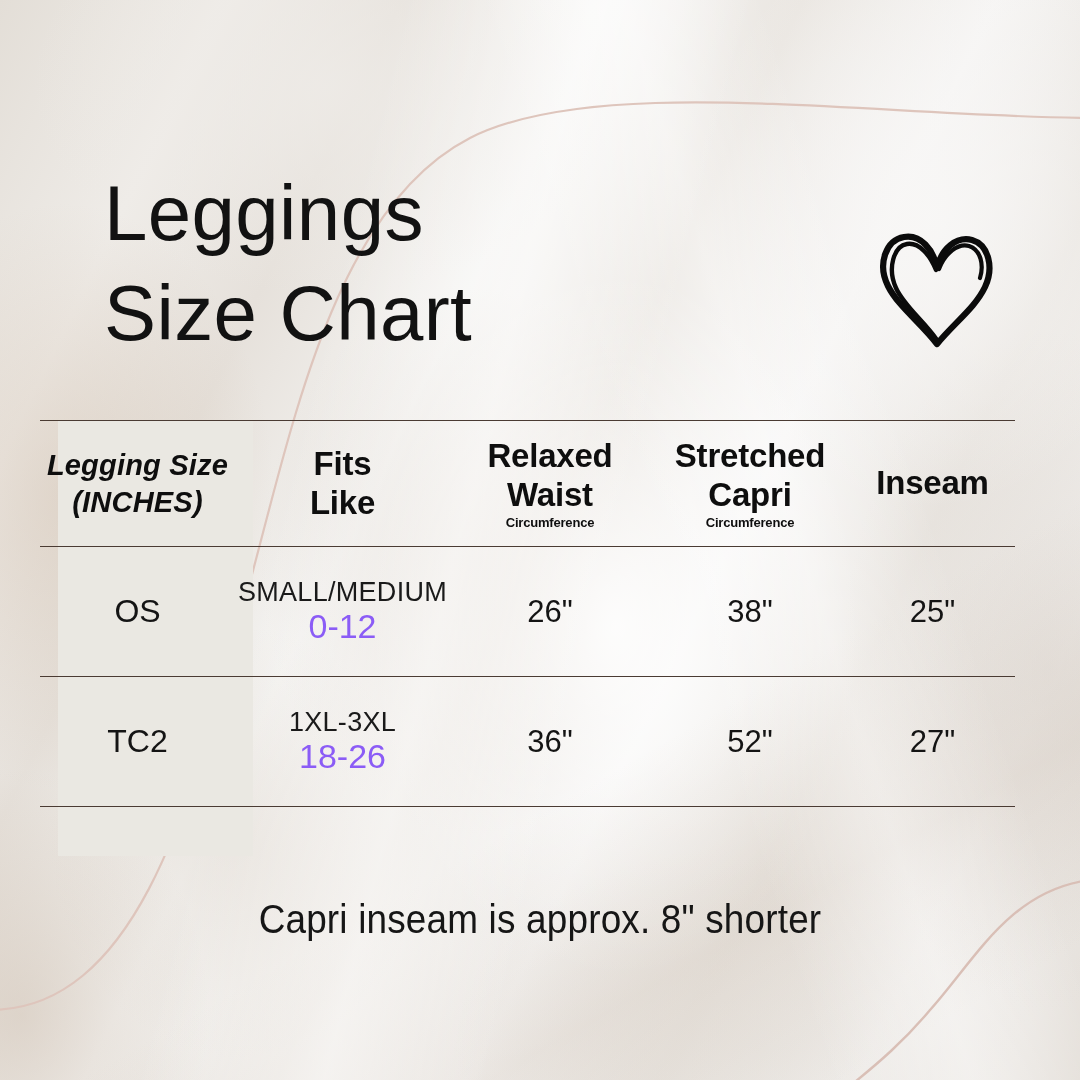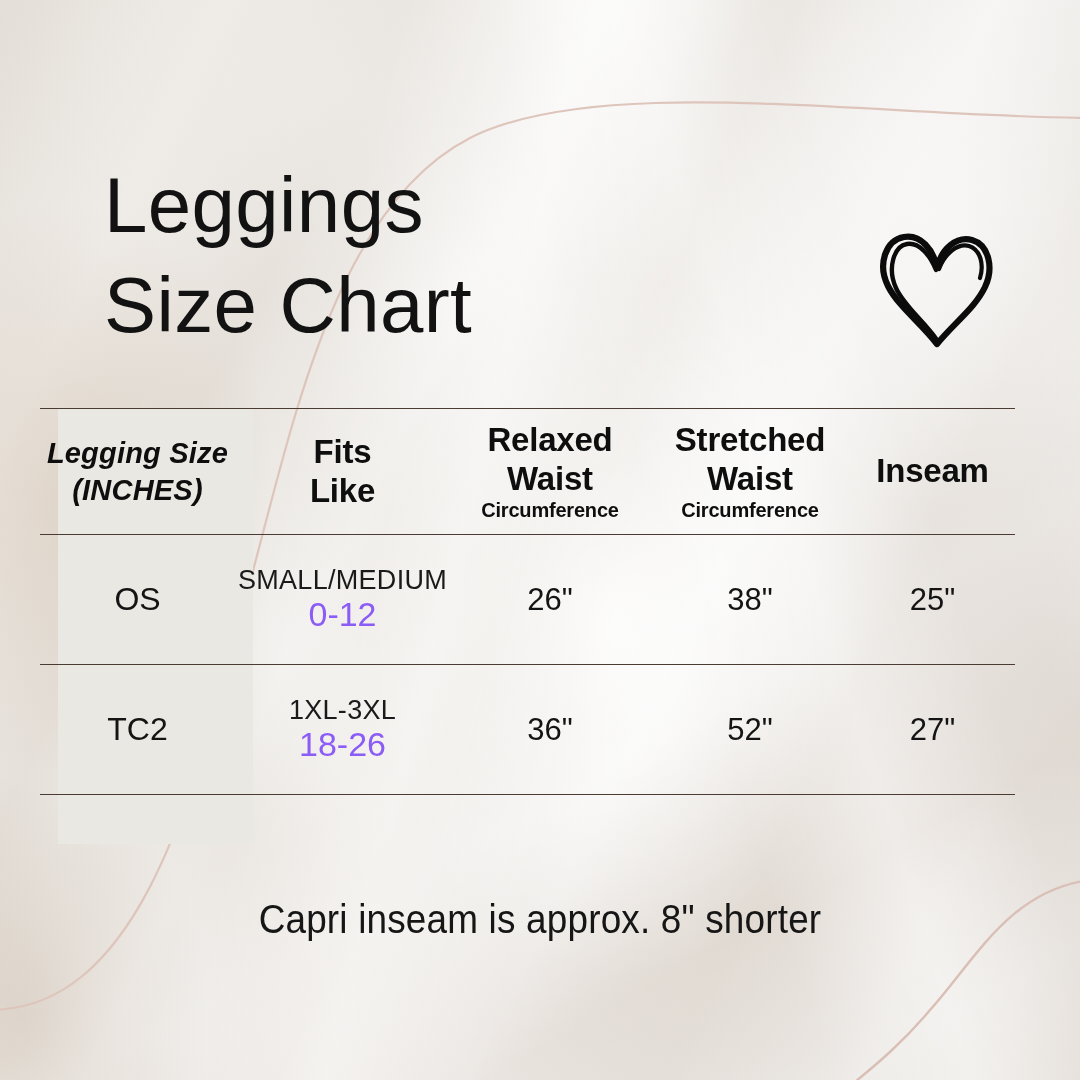--- a/index.html
+++ b/index.html
@@ -37,27 +37,27 @@
       linear-gradient(72deg,  rgba(255,255,255,0) 58%, rgba(255,255,255,.40) 68%, rgba(255,255,255,0) 78%),
       linear-gradient(150deg, rgba(196,180,164,0) 66%, rgba(196,180,164,.22) 80%, rgba(196,180,164,0) 92%);
   }
   #deco-curves { position:absolute; inset:0; }
 
   
   #heart-doodle { position:absolute; left:868px; top:222px; width:140px; height:140px; }
 
   
   #page-title {
-    position:absolute; left:104px; top:156px; width:760px;
+    position:absolute; left:104px; top:164px; width:760px;
     font-size:78px; font-weight:300; line-height:1.28;
     letter-spacing:.4px; color:#121212; white-space:pre-line;
   }
 
   
-  #size-table-wrap { position:absolute; left:40px; top:408px; width:975px; }
+  #size-table-wrap { position:absolute; left:40px; top:420px; width:975px; }
   #first-col-panel {
     position:absolute; left:18px; top:1px; width:195px; height:435px;
     background:#EAE8E2;
   }
   table#size-table {
     position:relative; width:975px; border-collapse:collapse; table-layout:fixed;
   }
   #size-table th, #size-table td { border:0; padding:0; text-align:center; }
   #size-table tr { border-top:1.6px solid #4A3B33; }
   #size-table tr:last-child { border-bottom:1.6px solid #4A3B33; }
@@ -74,21 +74,21 @@
   .th-size {
     font-size:29px; font-weight:bold; font-style:italic;
     line-height:1.25; color:#0E0E0E; white-space:pre-line;
     letter-spacing:.2px;
   }
   .th-main {
     font-size:33px; font-weight:bold; line-height:1.18;
     color:#0E0E0E; white-space:pre-line; letter-spacing:-.2px;
   }
   .th-sub {
-    display:block; font-size:20px; font-weight:bold;
+    display:block; font-size:13px; font-weight:bold;
     letter-spacing:-.2px; color:#0E0E0E; margin-top:1px;
   }
 
   .td-size   { font-size:32px; font-weight:400; color:#141414; }
   .td-fits-s { display:block; font-size:27px; font-weight:400; color:#1A1A1A; letter-spacing:.3px; }
   .td-fits-b { display:block; font-size:34px; font-weight:400; color:#8b5cf6; margin-top:-1px; }
   .td-meas   { font-size:31px; font-weight:400; color:#141414; }
 
   
   #footer-note {
@@ -137,21 +137,21 @@
 (INCHES)</th>
         <th class="th-main">Fits
 Like</th>
         <th>
           <span class="th-main">Relaxed
 Waist</span>
           <span class="th-sub">Circumference</span>
         </th>
         <th>
           <span class="th-main">Stretched
-Waist</span>
+Capri</span>
           <span class="th-sub">Circumference</span>
         </th>
         <th class="th-main">Inseam</th>
       </tr>
     </thead>
 
     <tbody>
       <tr>
         <td class="td-size">OS</td>
         <td>

